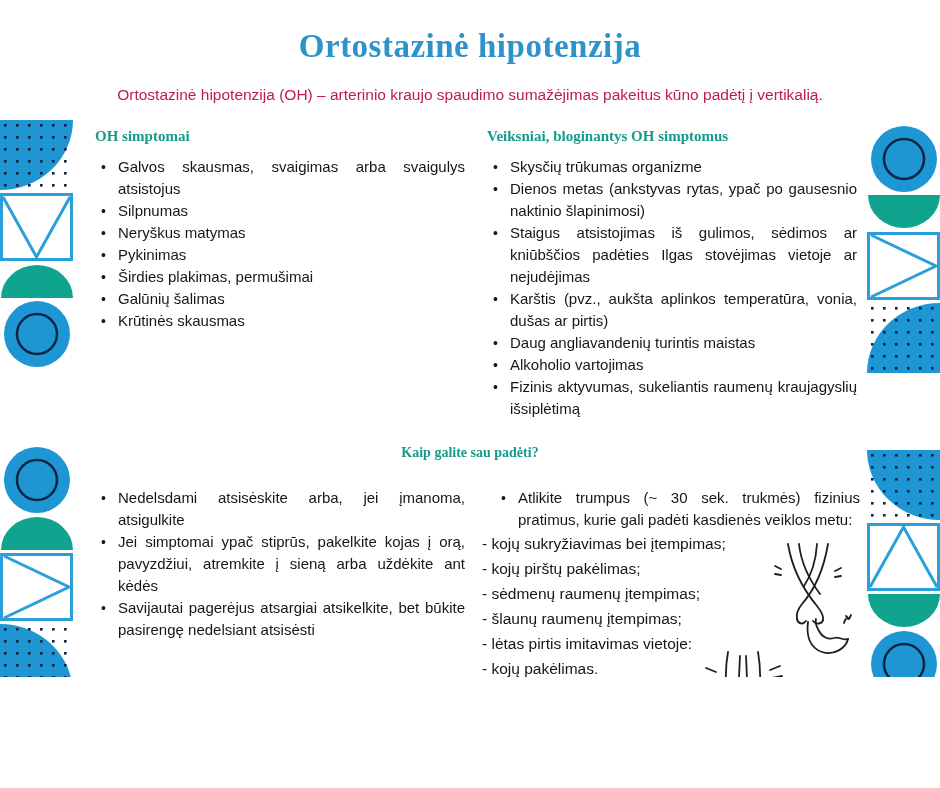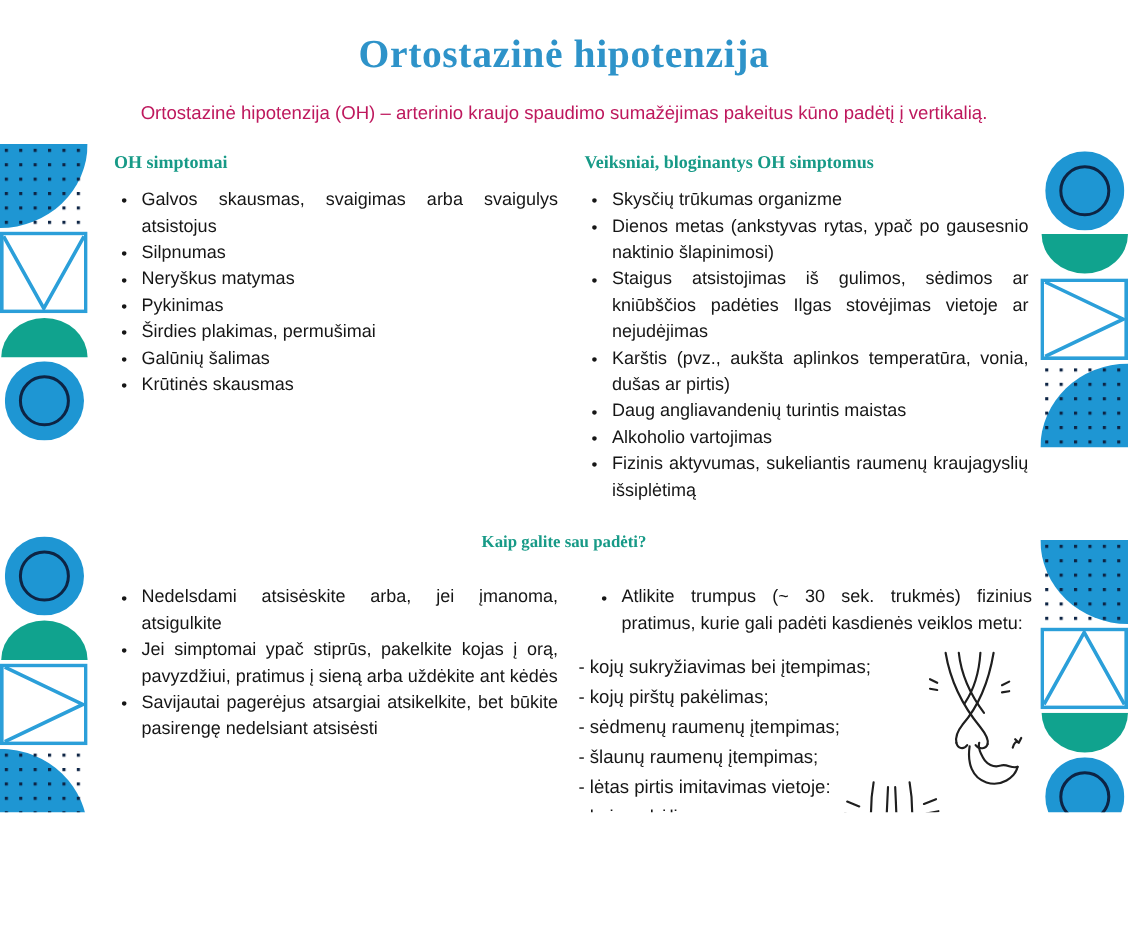--- a/index.html
+++ b/index.html
@@ -29,21 +29,21 @@
     color:var(--heading-teal,#179a87);
   }
   #help-left  { left:95px;  top:487px; width:370px; }
   #help-right { left:482px; top:487px; width:382px; }
 
   ul.bullets { list-style:none; margin:0; padding:0; font-size:15px; line-height:22px; }
   ul.bullets li { position:relative; padding-left:23px; text-align:justify; text-align-last:left; }
   ul.bullets li::before { content:"•"; position:absolute; left:6px; top:0; font-size:14px; }
   #help-right ul.bullets { margin-left:13px; width:365px; }
 
-  ul.dash-list { list-style:none; margin:13px 0 0 0; padding:0; font-size:15.5px; line-height:25px; }
+  ul.dash-list { list-style:none; margin:0 0 0 0; padding:0; font-size:15.5px; line-height:25px; }
   ul.dash-list li { text-align:left; white-space:nowrap; }
 
   .deco-col { position:absolute; display:flex; flex-direction:column; gap:3px; width:73px; align-items:center; }
   #deco-top-left     { left:0;  top:120px; }
   #deco-top-right    { right:0; top:126px; }
   #deco-bottom-left  { left:0;  top:447px; }
   #deco-bottom-right { right:0; top:450px; }
 
   .shape-blue { fill:var(--shape-blue,#1e96d3); }
   .shape-teal { fill:var(--shape-teal,#10a38e); }
@@ -176,21 +176,21 @@
         <li>Fizinis aktyvumas, sukeliantis raumenų kraujagyslių išsiplėtimą</li>
       </ul>
   </div>
 
   <div id="help-heading">Kaip galite sau padėti?</div>
 
   <div class="text-col" id="help-left">
     <ul class="bullets">
 
     <li>Nedelsdami atsisėskite arba, jei įmanoma, atsigulkite</li>
-        <li>Jei simptomai ypač stiprūs, pakelkite kojas į orą, pavyzdžiui, pratimus į sieną arba uždėkite ant kėdės</li>
+        <li>Jei simptomai ypač stiprūs, pakelkite kojas į orą, pavyzdžiui, atremkite į sieną arba uždėkite ant kėdės</li>
         <li>Savijautai pagerėjus atsargiai atsikelkite, bet būkite pasirengę nedelsiant atsisėsti</li>
       </ul>
   </div>
 
   <div class="text-col" id="help-right">
     <ul class="bullets">
       <li>Atlikite trumpus (~ 30 sek. trukmės) fizinius pratimus, kurie gali padėti kasdienės veiklos metu:</li>
     </ul>
     <ul class="dash-list">
 

